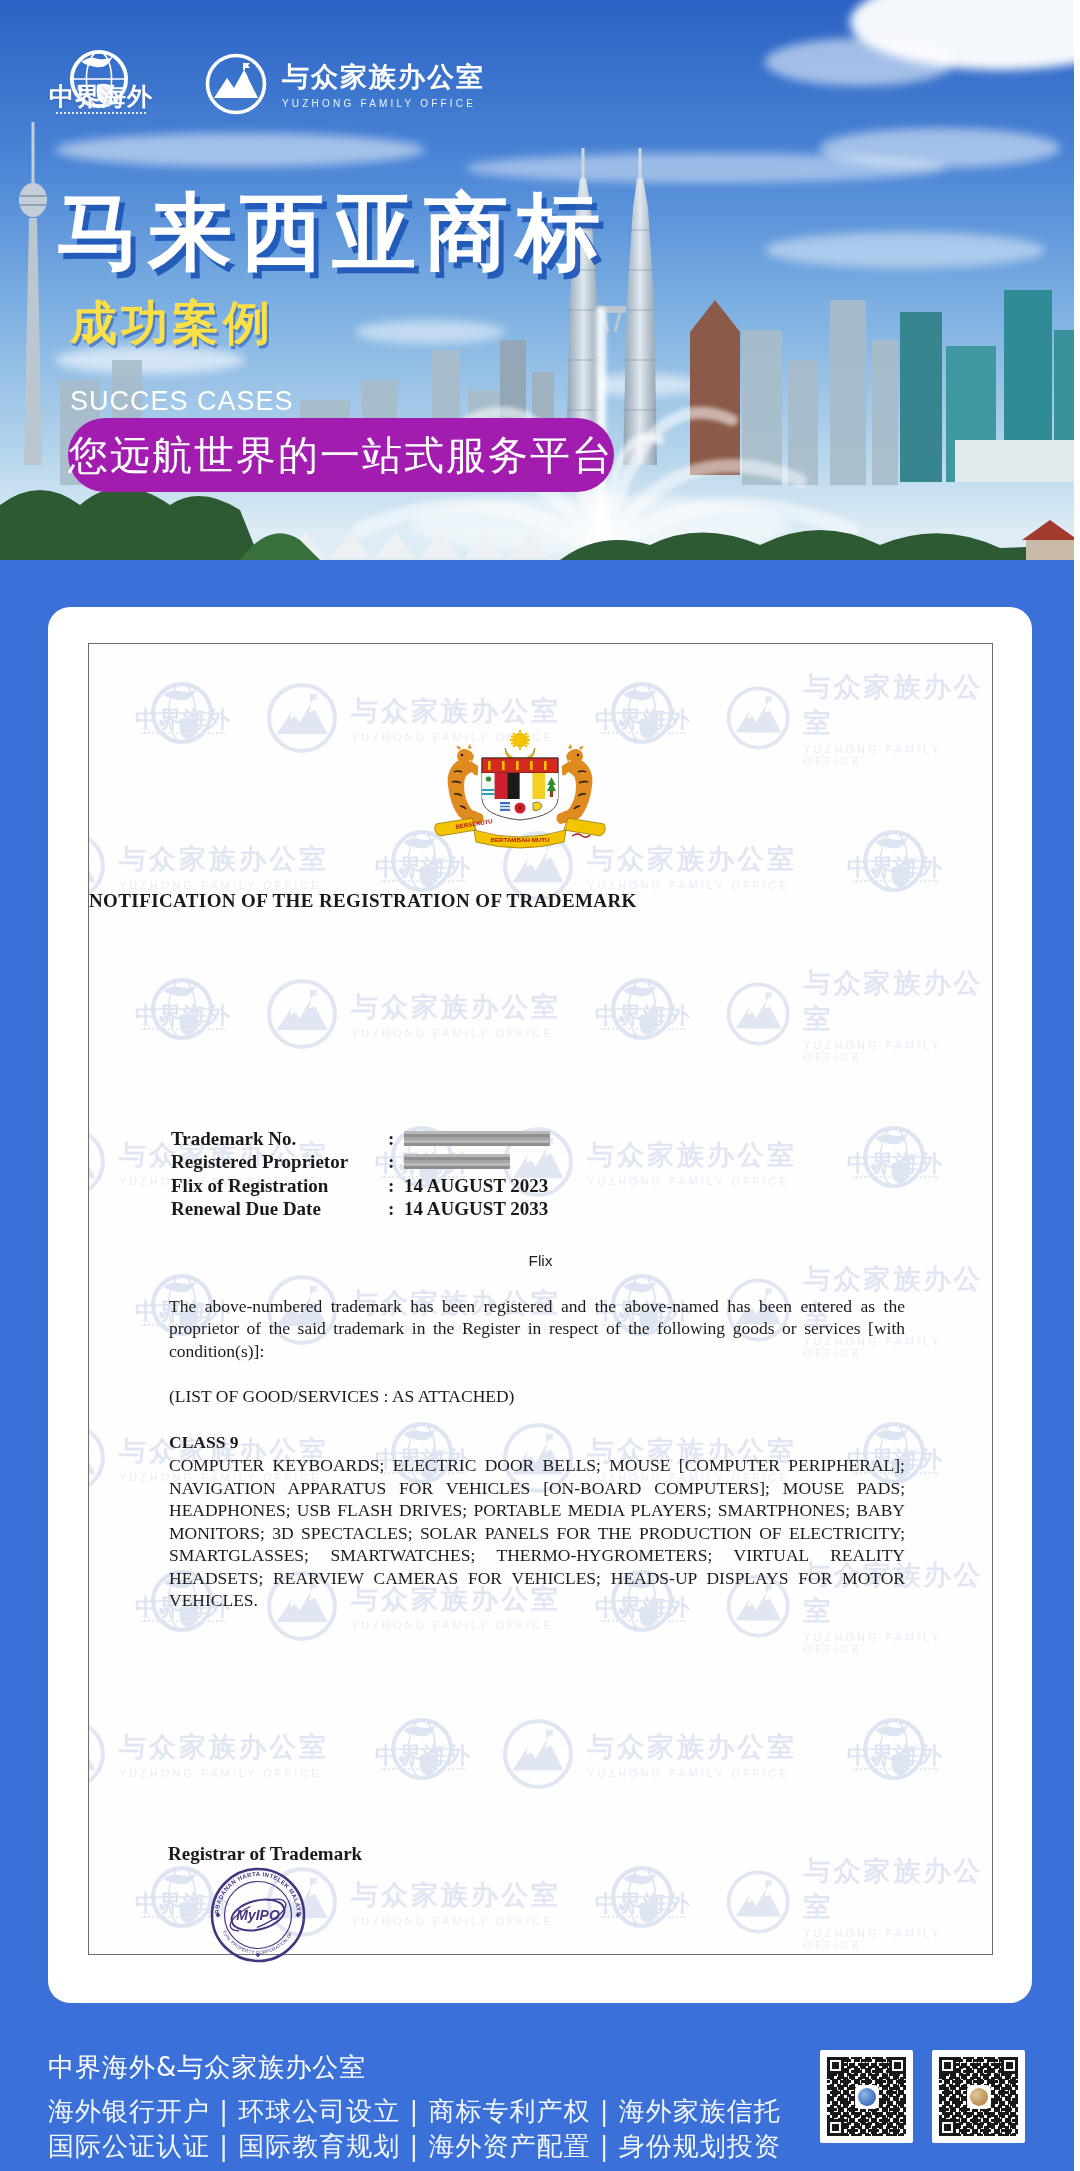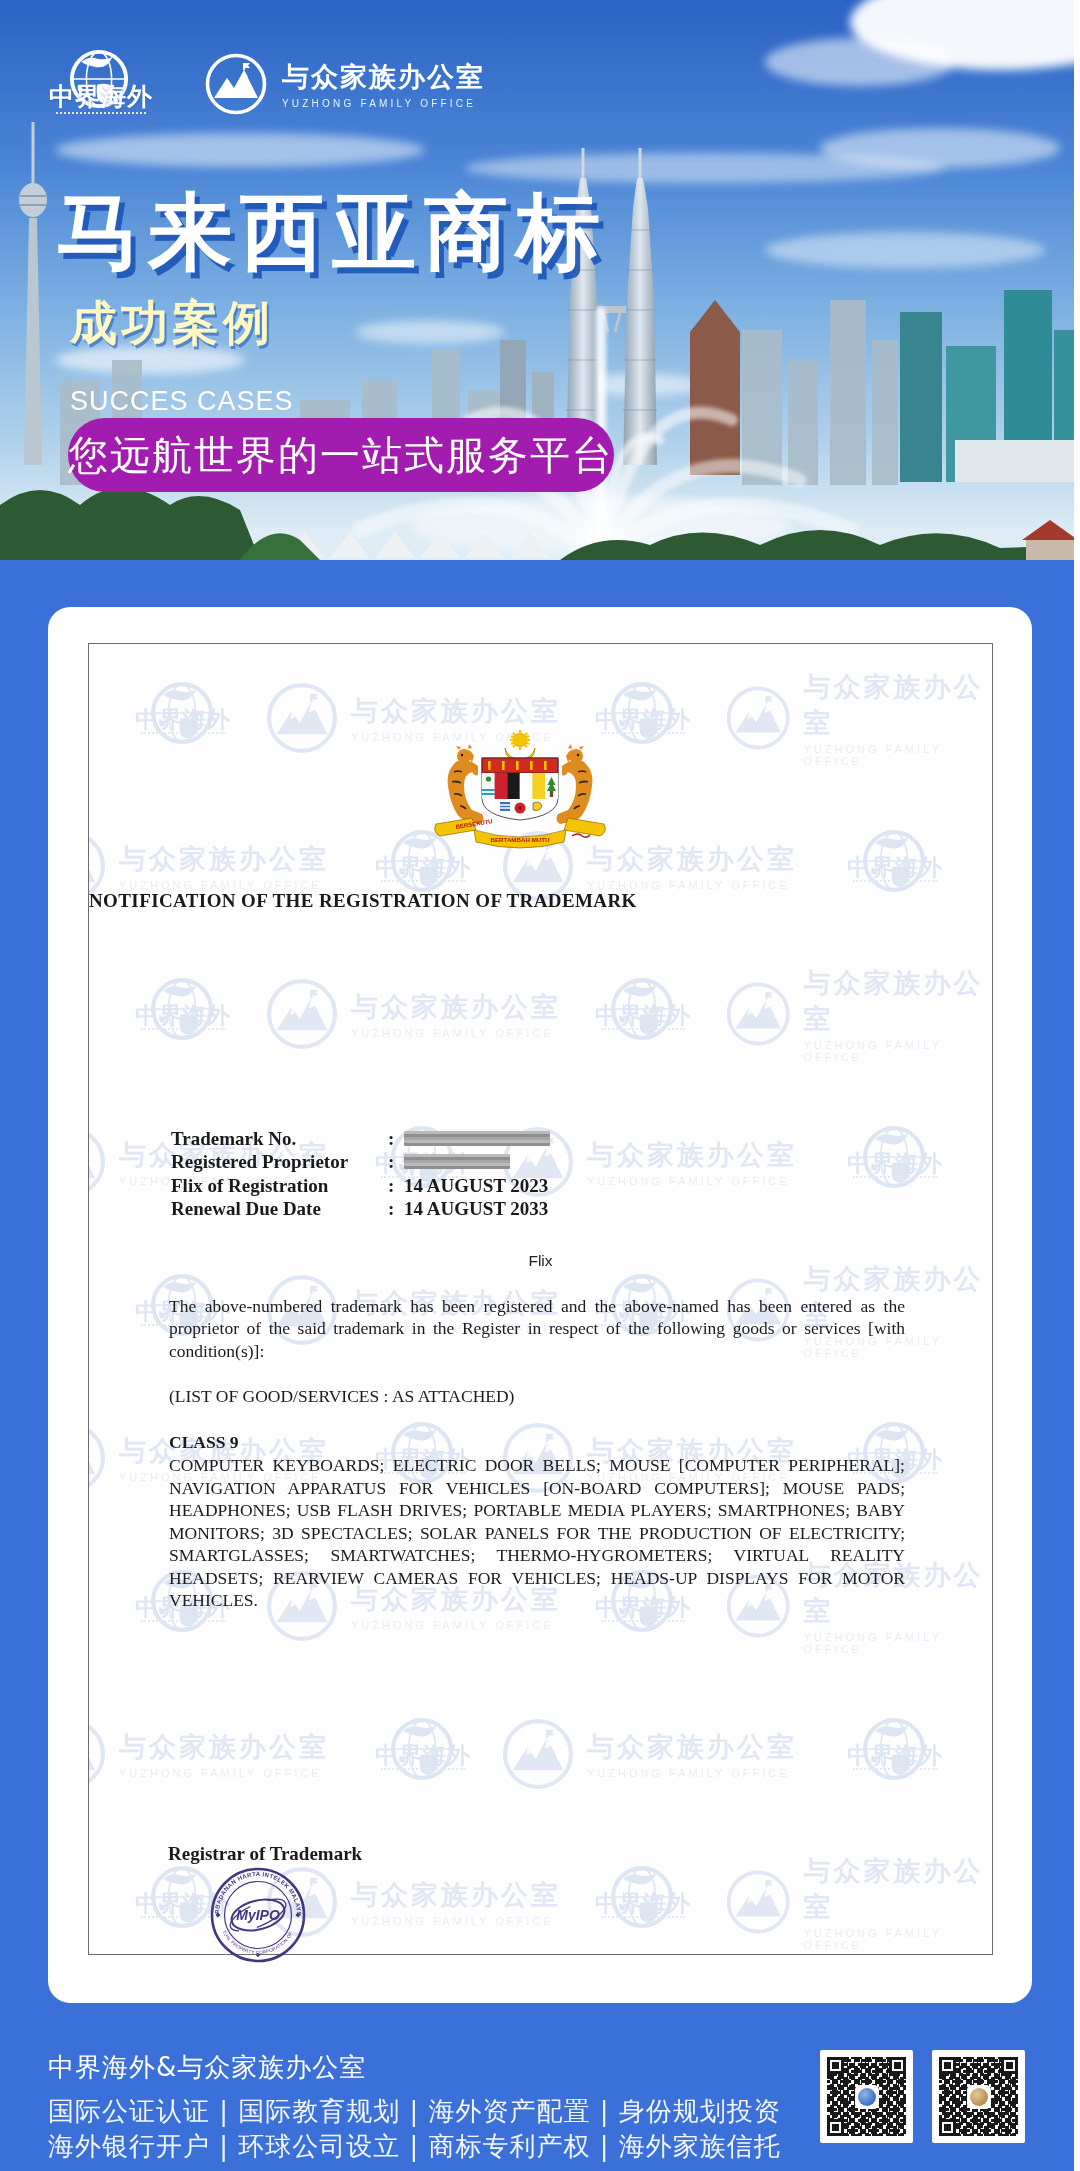--- a/index.html
+++ b/index.html
@@ -14,21 +14,21 @@
   .logo1 .g-icon{position:absolute;left:26px;top:0;}
   .logo1 .g-text{position:absolute;left:0;top:32px;width:118px;text-align:center;
                  font-weight:bold;font-size:25px;letter-spacing:1px;text-shadow:0 1px 2px rgba(20,60,140,.4);}
   .logo1 .g-dots{position:absolute;left:14px;top:64px;width:90px;border-bottom:2px dotted rgba(255,255,255,.85);}
   .logo2{display:flex;align-items:center;gap:14px;margin-top:4px;}
   .logo2 .l2-name{font-weight:bold;font-size:27px;letter-spacing:2px;}
   .logo2 .l2-sub{font-size:10px;letter-spacing:3.2px;margin-top:3px;color:#eaf2ff;}
   .hero-title{position:absolute;left:56px;top:176px;font-size:84px;font-weight:900;color:#fff;
               letter-spacing:8px;font-family:"DejaVu Sans",sans-serif;
               text-shadow:5px 6px 0 rgba(28,84,182,.9);}
-  .hero-sub{position:absolute;left:70px;top:292px;font-size:47px;font-weight:900;color:#fef9c3;
+  .hero-sub{position:absolute;left:70px;top:292px;font-size:47px;font-weight:900;color:#fde047;
             letter-spacing:4px;text-shadow:2px 3px 0 rgba(28,84,182,.55);}
   .hero-sub-en{position:absolute;left:70px;top:366px;font-size:27px;color:#fff;letter-spacing:1px;margin-top:20px;}
   .pill{position:absolute;left:68px;top:418px;width:546px;height:74px;border-radius:37px;
         background:#a21caf;color:#fff;font-size:40px;letter-spacing:2px;
         display:flex;align-items:center;justify-content:center;}
 
   
   .card{position:absolute;left:48px;top:607px;width:984px;height:1396px;background:#ffffff;border-radius:22px;}
   .cert{position:absolute;left:40px;top:36px;width:903px;height:1310px;border:1px solid #6b6b6b;
         font-family:"Liberation Serif","DejaVu Serif",serif;color:#1a1a1a;background:#fffeff;}
@@ -687,22 +687,22 @@
         </g>
         <ellipse rx="27" ry="14.5" transform="rotate(-14)" fill="none" stroke="#453583" stroke-width="2"></ellipse>
         <ellipse rx="30" ry="11" transform="rotate(-24)" fill="none" stroke="#453583" stroke-width="1.3" stroke-dasharray="40 18"></ellipse>
         <text y="5" text-anchor="middle" font-size="14" font-style="italic" font-weight="bold" fill="#453583" font-family="Liberation Sans,sans-serif">MyIPO</text>
       </svg>
     </div>
   </div>
 
   <div class="footer-text">
     <div class="company">中界海外&amp;与众家族办公室</div>
+    <div class="svc">海外银行开户 | 环球公司设立 | 商标专利产权 | 海外家族信托</div>
     <div class="svc">国际公证认证 | 国际教育规划 | 海外资产配置 | 身份规划投资</div>
-    <div class="svc">海外银行开户 | 环球公司设立 | 商标专利产权 | 海外家族信托</div>
   </div>
 
   <div class="qr q1">
     <div class="qr-pattern">
       <div class="fp tl"></div>
       <div class="fp tr"></div>
       <div class="fp bl"></div>
       <div class="qr-logo">
           <div class="dot"></div>
         </div>

